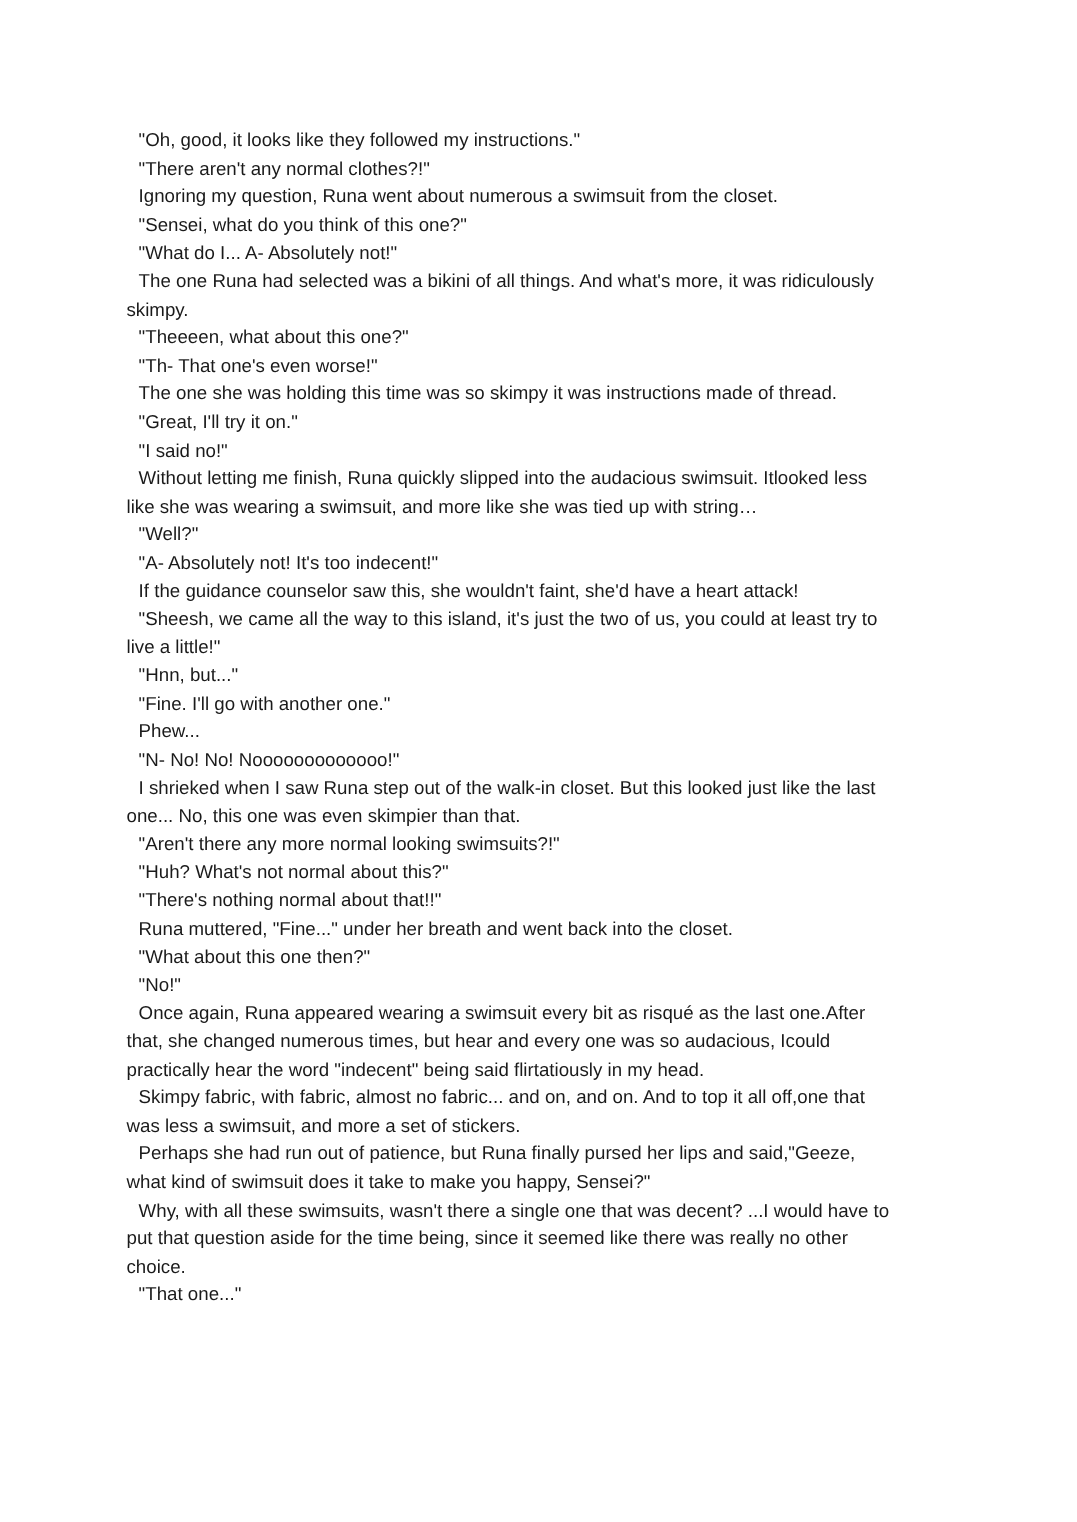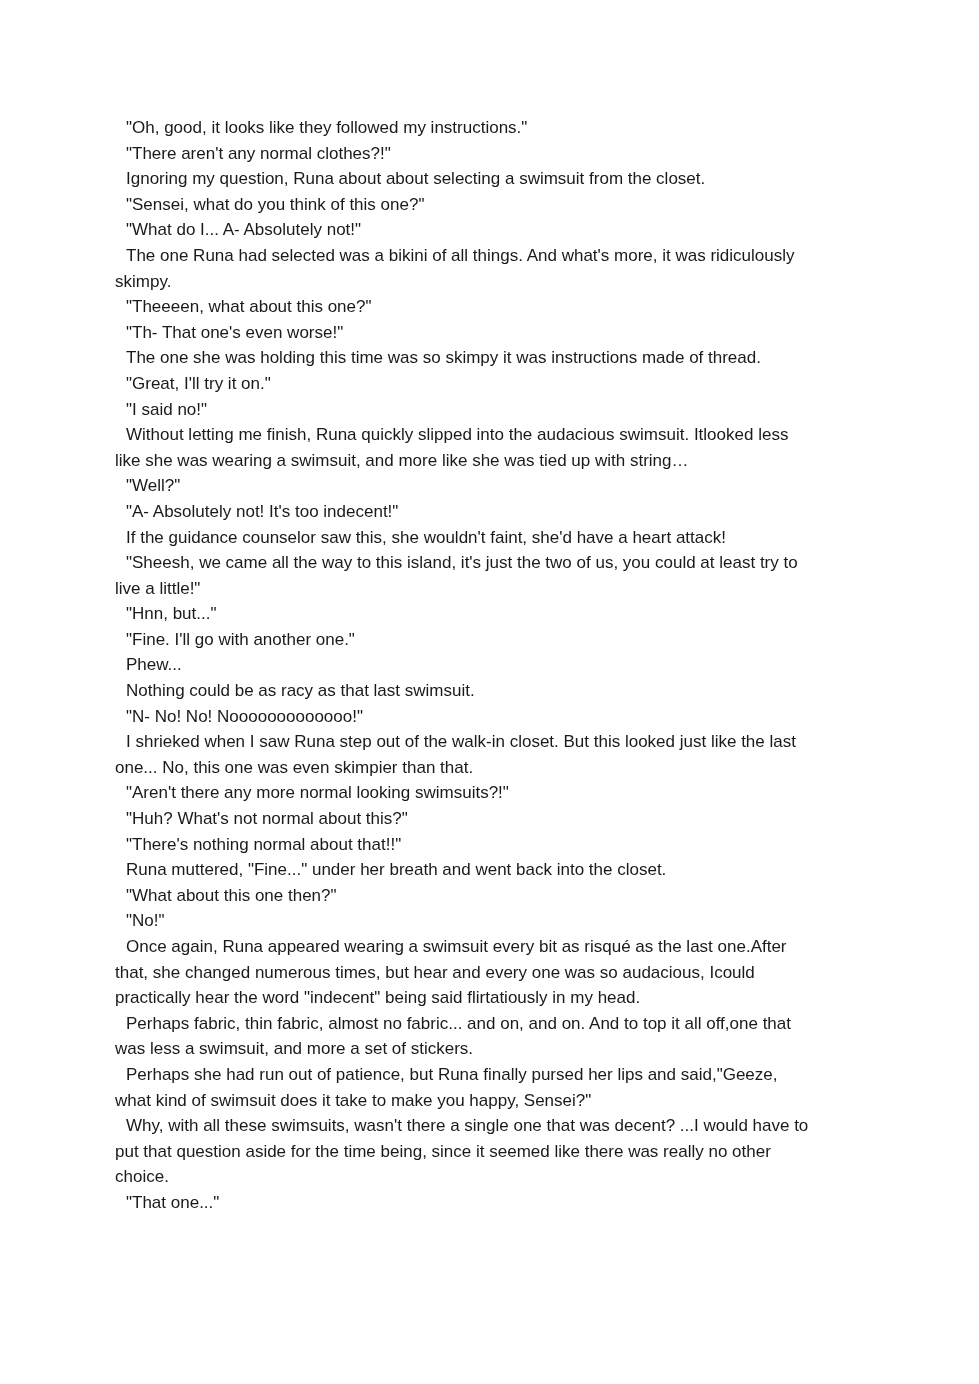--- a/index.html
+++ b/index.html
@@ -33,54 +33,53 @@
     padding-left: 11px;
   }
 </style>
 </head>
 <body>
 
 <div class="page" style="background: rgb(255, 255, 255);">
   <div class="content" style="color: rgb(26, 26, 26);">
       <div class="line first">"Oh, good, it looks like they followed my instructions."</div>
       <div class="line first">"There aren't any normal clothes?!"</div>
-      <div class="line first">Ignoring my question, Runa about about selecting a swimsuit from the closet.</div>
+      <div class="line first">Ignoring my question, Runa went about numerous a swimsuit from the closet.</div>
       <div class="line first">"Sensei, what do you think of this one?"</div>
       <div class="line first">"What do I... A- Absolutely not!"</div>
       <div class="line first">The one Runa had selected was a bikini of all things. And what's more, it was ridiculously</div>
       <div class="line">skimpy.</div>
       <div class="line first">"Theeeen, what about this one?"</div>
       <div class="line first">"Th- That one's even worse!"</div>
       <div class="line first">The one she was holding this time was so skimpy it was instructions made of thread.</div>
       <div class="line first">"Great, I'll try it on."</div>
       <div class="line first">"I said no!"</div>
       <div class="line first">Without letting me finish, Runa quickly slipped into the audacious swimsuit. Itlooked less</div>
       <div class="line">like she was wearing a swimsuit, and more like she was tied up with string…</div>
       <div class="line first">"Well?"</div>
       <div class="line first">"A- Absolutely not! It's too indecent!"</div>
       <div class="line first">If the guidance counselor saw this, she wouldn't faint, she'd have a heart attack!</div>
       <div class="line first">"Sheesh, we came all the way to this island, it's just the two of us, you could at least try to</div>
       <div class="line">live a little!"</div>
       <div class="line first">"Hnn, but..."</div>
       <div class="line first">"Fine. I'll go with another one."</div>
       <div class="line first">Phew...</div>
-      <div class="line first">Nothing could be as racy as that last swimsuit.</div>
       <div class="line first">"N- No! No! Nooooooooooooo!"</div>
       <div class="line first">I shrieked when I saw Runa step out of the walk-in closet. But this looked just like the last</div>
       <div class="line">one... No, this one was even skimpier than that.</div>
       <div class="line first">"Aren't there any more normal looking swimsuits?!"</div>
       <div class="line first">"Huh? What's not normal about this?"</div>
       <div class="line first">"There's nothing normal about that!!"</div>
       <div class="line first">Runa muttered, "Fine..." under her breath and went back into the closet.</div>
       <div class="line first">"What about this one then?"</div>
       <div class="line first">"No!"</div>
       <div class="line first">Once again, Runa appeared wearing a swimsuit every bit as risqué as the last one.After</div>
       <div class="line">that, she changed numerous times, but hear and every one was so audacious, Icould</div>
       <div class="line">practically hear the word "indecent" being said flirtatiously in my head.</div>
-      <div class="line first">Perhaps fabric, thin fabric, almost no fabric... and on, and on. And to top it all off,one that</div>
+      <div class="line first">Skimpy fabric, with fabric, almost no fabric... and on, and on. And to top it all off,one that</div>
       <div class="line">was less a swimsuit, and more a set of stickers.</div>
       <div class="line first">Perhaps she had run out of patience, but Runa finally pursed her lips and said,"Geeze,</div>
       <div class="line">what kind of swimsuit does it take to make you happy, Sensei?"</div>
       <div class="line first">Why, with all these swimsuits, wasn't there a single one that was decent? ...I would have to</div>
       <div class="line">put that question aside for the time being, since it seemed like there was really no other</div>
       <div class="line">choice.</div>
       <div class="line first">"That one..."</div>
     </div>
 </div>
 

